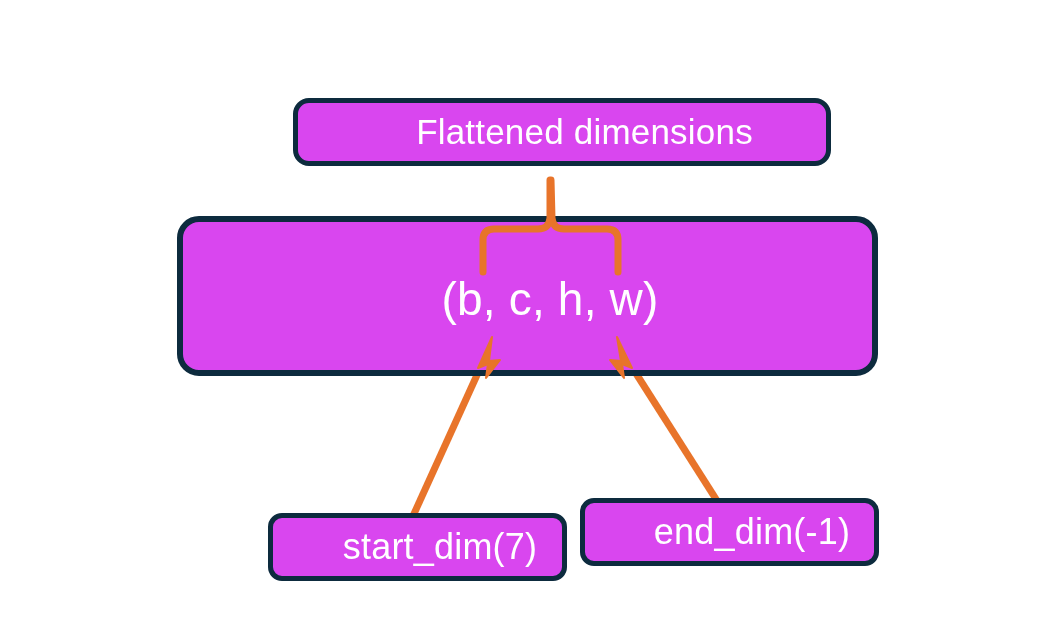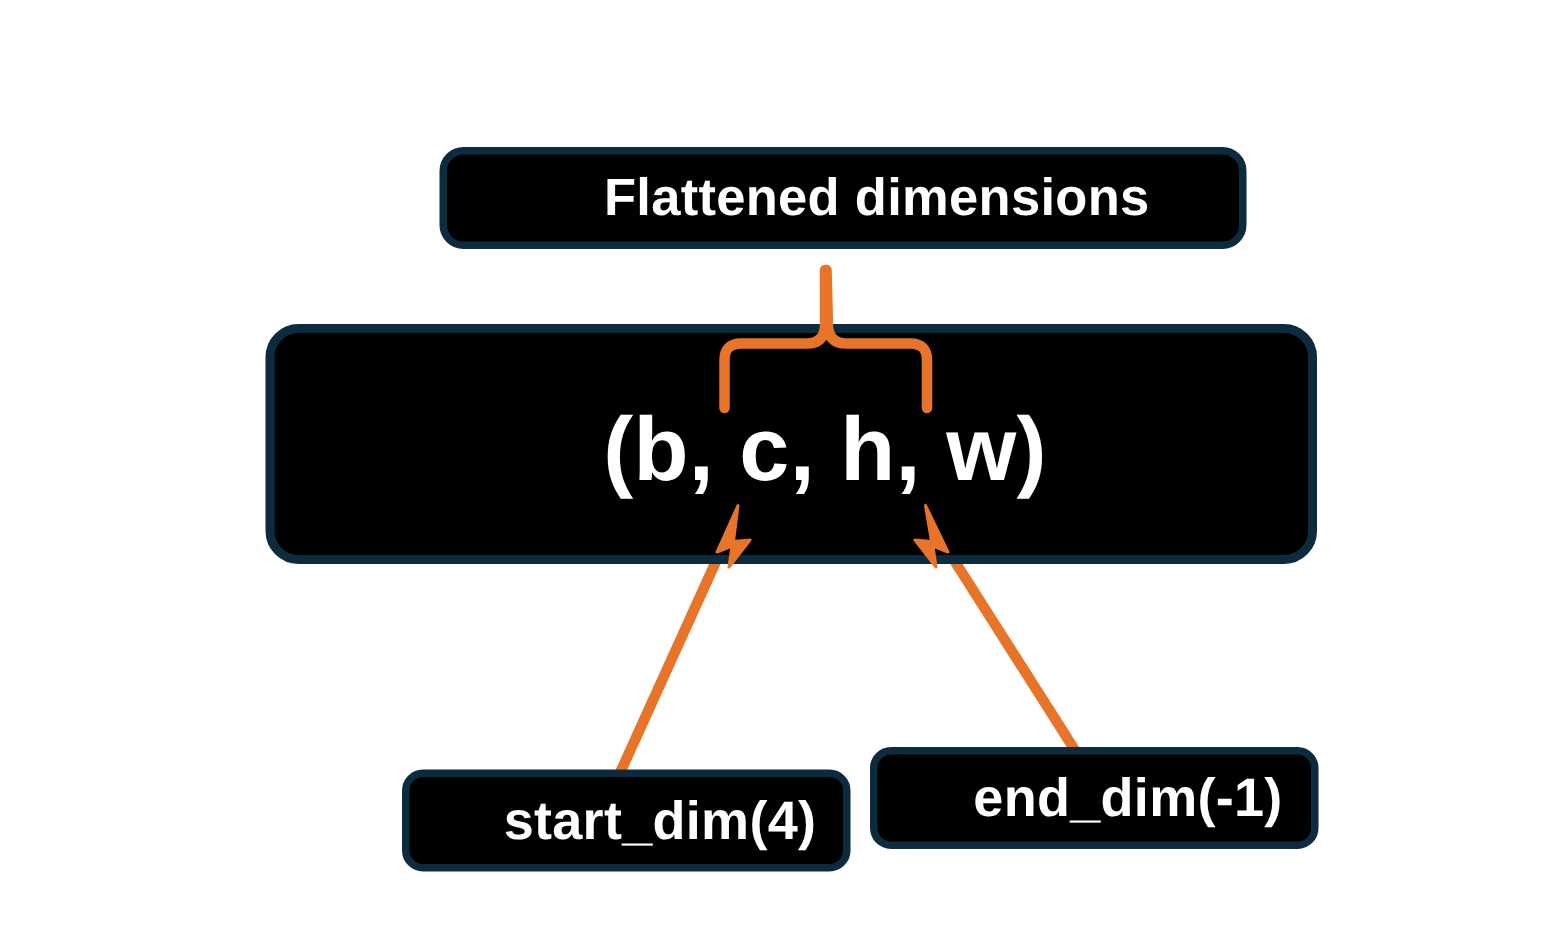--- a/index.html
+++ b/index.html
@@ -11,49 +11,49 @@
     position: relative;
     width: 1038px;
     height: 632px;
     background: #ffffff;
     overflow: hidden;
     font-family: "Liberation Sans", sans-serif;
   }
   .node {
     position: absolute;
     box-sizing: border-box;
-    background: #000000;
+    background: #d946ef;
     border: 5px solid #0d2b3e;
     border-radius: 14px;
     display: flex;
     align-items: center;
     justify-content: center;
     color: #ffffff;
-    font-weight: 700;
+    font-weight: 400;
     letter-spacing: 0.2px;
     white-space: nowrap;
     z-index: 2;
     padding-left: 45px;
   }
   #node-flattened {
     left: 293px;
     top: 98px;
     width: 538px;
     height: 68px;
     font-size: 35px;
     border-radius: 16px;
   }
   #node-shape {
     left: 177px;
     top: 216px;
     width: 701px;
     height: 160px;
     border-radius: 22px;
     border-width: 6px;
-    font-size: 60px;
+    font-size: 46px;
     align-items: center;
     justify-content: center;
     padding-top: 6px;
   }
   #node-start-dim {
     left: 268px;
     top: 513px;
     width: 299px;
     height: 68px;
     font-size: 36px;
@@ -98,21 +98,21 @@
 
   <div class="node" id="node-flattened">
     <span>Flattened dimensions</span>
   </div>
 
   <div class="node" id="node-shape">
     <span>(b, c, h, w)</span>
   </div>
 
   <div class="node" id="node-start-dim">
-    <span>start_dim(4)</span>
+    <span>start_dim(7)</span>
   </div>
 
   <div class="node" id="node-end-dim">
     <span>end_dim(-1)</span>
   </div>
 
   <svg id="overlay" viewBox="0 0 1038 632">
 
     <path d="M 483 272
              L 483 240

